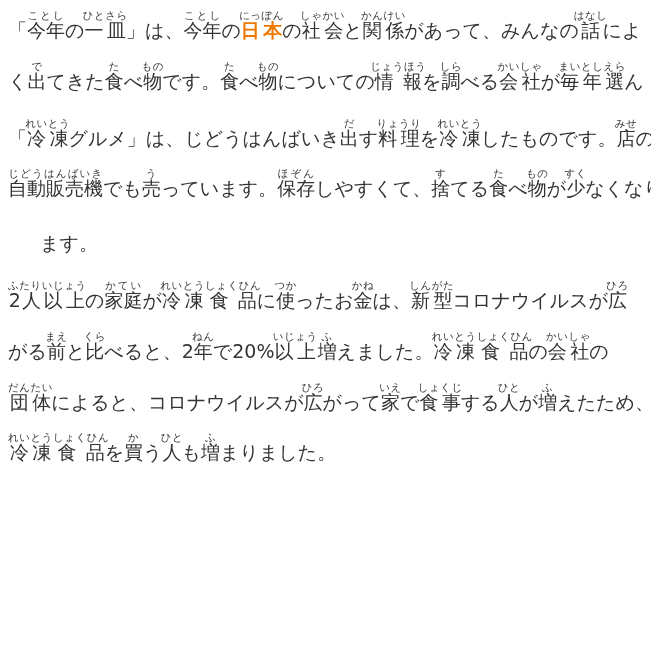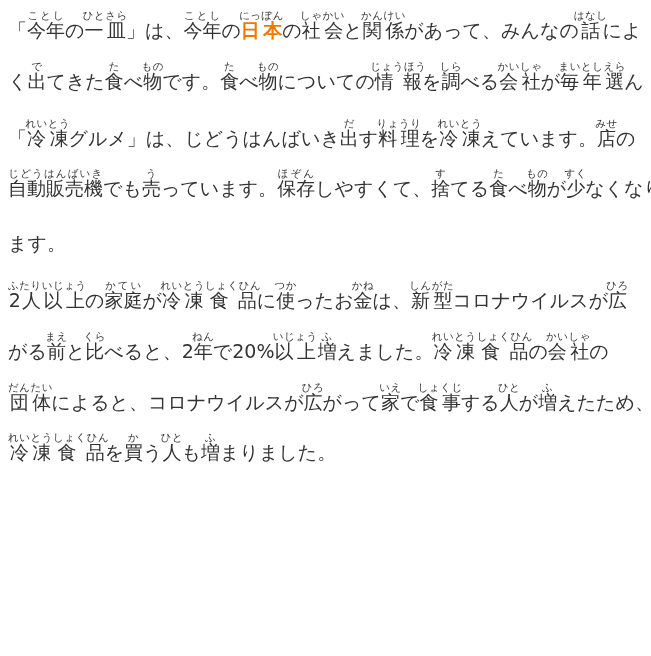--- a/index.html
+++ b/index.html
@@ -20,20 +20,21 @@
   .para {
     margin: 0 0 25px 0;
   }
   .line {
     white-space: nowrap;
     line-height: 1.2;
     margin-bottom: 19px;
   }
   .line.no-ruby {
     padding-top: 13px;
+    margin-left: 32px;
   }
   ruby {
     ruby-align: space-around;
   }
   rt {
     font-size: 10.5px;
     line-height: 1.1;
     color: #333333;
     letter-spacing: 0.5px;
     font-weight: normal;
@@ -52,21 +53,21 @@
 </style>
 </head>
 <body>
 
 <main id="article">
     <div class="para">
       <div class="line"><span>「</span><ruby><span>今年</span><rt>ことし</rt></ruby><span>の</span><ruby><span>一皿</span><rt>ひとさら</rt></ruby><span>」は、</span><ruby><span>今年</span><rt>ことし</rt></ruby><span>の</span><ruby class="place"><span>日本</span><rt>にっぽん</rt></ruby><span>の</span><ruby><span>社会</span><rt>しゃかい</rt></ruby><span>と</span><ruby><span>関係</span><rt>かんけい</rt></ruby><span>があって、みんなの</span><ruby><span>話</span><rt>はなし</rt></ruby><span>によ</span></div>
       <div class="line"><span>く</span><ruby><span>出</span><rt>で</rt></ruby><span>てきた</span><ruby><span>食</span><rt>た</rt></ruby><span>べ</span><ruby><span>物</span><rt>もの</rt></ruby><span>です。</span><ruby><span>食</span><rt>た</rt></ruby><span>べ</span><ruby><span>物</span><rt>もの</rt></ruby><span>についての</span><ruby class="dict"><span>情報</span><rt>じょうほう</rt></ruby><span>を</span><ruby><span>調</span><rt>しら</rt></ruby><span>べる</span><ruby><span>会社</span><rt>かいしゃ</rt></ruby><span>が</span><ruby><span>毎年</span><rt>まいとし</rt></ruby><ruby><span>選</span><rt>えら</rt></ruby><span>ん</span></div>
     </div>
     <div class="para">
-      <div class="line"><span>「</span><ruby><span>冷凍</span><rt>れいとう</rt></ruby><span>グルメ」は、じどうはんばいき</span><ruby><span>出</span><rt>だ</rt></ruby><span>す</span><ruby><span>料理</span><rt>りょうり</rt></ruby><span>を</span><ruby class="dict"><span>冷凍</span><rt>れいとう</rt></ruby><span>えています。</span><ruby><span>店</span><rt>みせ</rt></ruby><span>の</span></div>
+      <div class="line"><span>「</span><ruby><span>冷凍</span><rt>れいとう</rt></ruby><span>グルメ」は、じどうはんばいき</span><ruby><span>出</span><rt>だ</rt></ruby><span>す</span><ruby><span>料理</span><rt>りょうり</rt></ruby><span>を</span><ruby class="dict"><span>冷凍</span><rt>れいとう</rt></ruby><span>したものです。</span><ruby><span>店</span><rt>みせ</rt></ruby><span>の</span></div>
       <div class="line"><ruby class="dict"><span>自動販売機</span><rt>じどうはんばいき</rt></ruby><span>でも</span><ruby><span>売</span><rt>う</rt></ruby><span>っています。</span><ruby class="dict"><span>保存</span><rt>ほぞん</rt></ruby><span>しやすくて、</span><ruby><span>捨</span><rt>す</rt></ruby><span>てる</span><ruby><span>食</span><rt>た</rt></ruby><span>べ</span><ruby><span>物</span><rt>もの</rt></ruby><span>が</span><ruby><span>少</span><rt>すく</rt></ruby><span>なくなり</span></div>
       <div class="line no-ruby"><span>ます。</span></div>
     </div>
     <div class="para">
       <div class="line"><ruby><span>2人</span><rt>ふたり</rt></ruby><ruby><span>以上</span><rt>いじょう</rt></ruby><span>の</span><ruby><span>家庭</span><rt>かてい</rt></ruby><span>が</span><ruby class="dict"><span>冷凍</span><rt>れいとう</rt></ruby><ruby class="dict"><span>食品</span><rt>しょくひん</rt></ruby><span>に</span><ruby><span>使</span><rt>つか</rt></ruby><span>ったお</span><ruby><span>金</span><rt>かね</rt></ruby><span>は、</span><ruby><span>新型</span><rt>しんがた</rt></ruby><span>コロナウイルスが</span><ruby class="dict"><span>広</span><rt>ひろ</rt></ruby></div>
       <div class="line"><span class="dict">がる</span><ruby><span>前</span><rt>まえ</rt></ruby><span>と</span><ruby><span>比</span><rt>くら</rt></ruby><span>べると、2</span><ruby><span>年</span><rt>ねん</rt></ruby><span>で20%</span><ruby><span>以上</span><rt>いじょう</rt></ruby><ruby><span>増</span><rt>ふ</rt></ruby><span>えました。</span><ruby class="dict"><span>冷凍</span><rt>れいとう</rt></ruby><ruby class="dict"><span>食品</span><rt>しょくひん</rt></ruby><span>の</span><ruby><span>会社</span><rt>かいしゃ</rt></ruby><span>の</span></div>
       <div class="line"><ruby class="dict"><span>団体</span><rt>だんたい</rt></ruby><span>によると、コロナウイルスが</span><ruby class="dict"><span>広</span><rt>ひろ</rt></ruby><span class="dict">がっ</span><span>て</span><ruby><span>家</span><rt>いえ</rt></ruby><span>で</span><ruby><span>食事</span><rt>しょくじ</rt></ruby><span>する</span><ruby><span>人</span><rt>ひと</rt></ruby><span>が</span><ruby><span>増</span><rt>ふ</rt></ruby><span>えたため、</span></div>
       <div class="line"><ruby class="dict"><span>冷凍</span><rt>れいとう</rt></ruby><ruby class="dict"><span>食品</span><rt>しょくひん</rt></ruby><span>を</span><ruby><span>買</span><rt>か</rt></ruby><span>う</span><ruby><span>人</span><rt>ひと</rt></ruby><span>も</span><ruby><span>増</span><rt>ふ</rt></ruby><span>まりました。</span></div>
     </div>
   </main>

